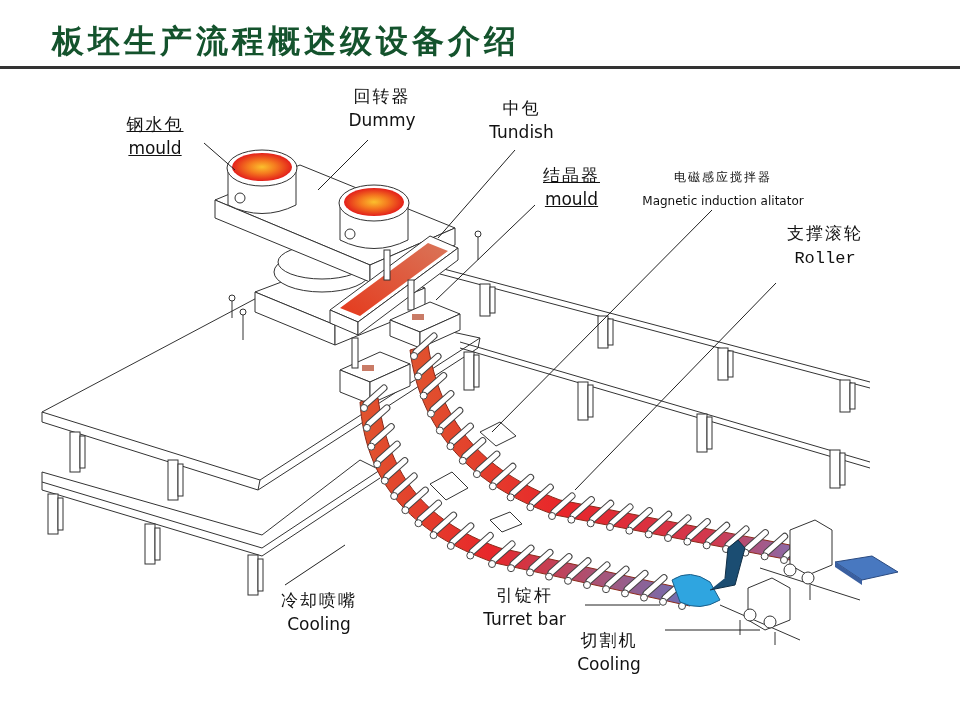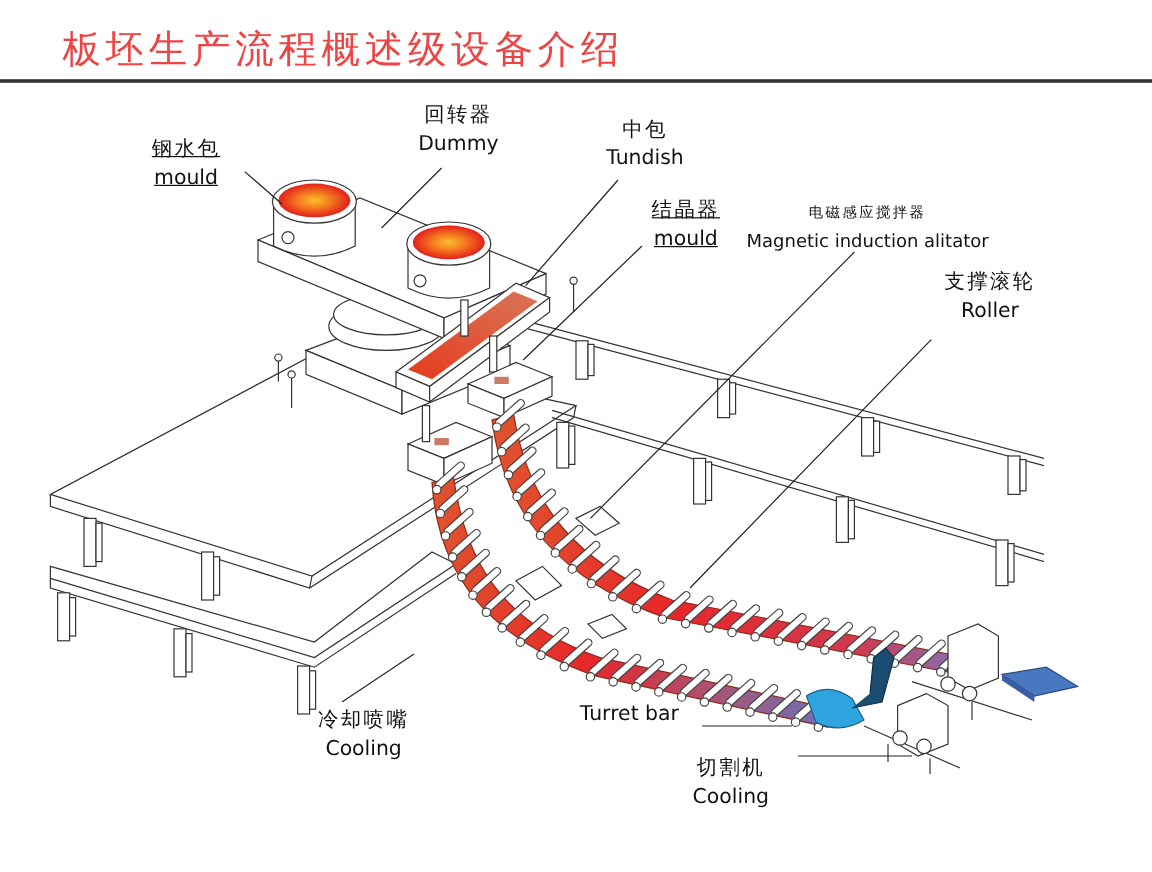--- a/index.html
+++ b/index.html
@@ -1,26 +1,26 @@
 <!DOCTYPE html>
 <html><head>
 <meta charset="utf-8">
 <style>
   html, body { margin: 0; padding: 0; background: #ffffff; }
   body { width: 960px; height: 727px; position: relative; overflow: hidden;
          font-family: "DejaVu Sans", "Liberation Sans", sans-serif; color: #111; }
   .title { position: absolute; left: 52px; top: 20px; font-size: 32px; letter-spacing: 4px;
-           font-weight: normal; color: #ef4444; white-space: nowrap; }
+           font-weight: bold; color: #14532d; white-space: nowrap; }
   .rule { position: absolute; left: 0; top: 66px; width: 960px; height: 3px; background: #333; }
   svg.scene { position: absolute; left: 0; top: 0; }
   .label { position: absolute; text-align: center; white-space: nowrap; color: #111; }
   .label .cn { font-size: 17px; letter-spacing: 2px; line-height: 24px; }
   .label .en { font-size: 17px; line-height: 24px; }
   .label.small .cn { font-size: 12px; }
-  .label.small .en { font-size: 15px; }
+  .label.small .en { font-size: 12px; }
 </style>
 </head>
 <body>
 
 <div class="title">板坯生产流程概述级设备介绍</div>
 <div class="rule"></div>
 
 <svg class="scene" width="960" height="727" viewBox="0 0 960 727">
   <defs>
     <radialGradient id="moltenGrad" cx="50%" cy="50%" r="50%">
@@ -344,39 +344,40 @@
 </svg>
 
 <div class="label" style="left:100px; top:112px; width:110px;text-decoration:underline;">
   <div class="cn">钢水包</div>
   <div class="en">mould</div>
 </div>
 <div class="label" style="left:327px; top:84px; width:110px;">
   <div class="cn">回转器</div>
   <div class="en">Dummy</div>
 </div>
-<div class="label" style="left:480px; top:96px; width:115px;">
+<div class="label" style="left:464px; top:96px; width:115px;">
   <div class="cn">中包</div>
   <div class="en">Tundish</div>
 </div>
 <div class="label" style="left:524px; top:163px; width:95px;text-decoration:underline;">
   <div class="cn">结晶器</div>
   <div class="en">mould</div>
 </div>
 <div class="label small" style="left:608px; top:165px; width:230px;">
   <div class="cn">电磁感应搅拌器</div>
   <div class="en">Magnetic induction alitator</div>
 </div>
-<div class="label" style="left:775px; top:223px; width:100px;">
+<div class="label" style="left:775px; top:223px; width:100px;font-family:Liberation Mono, monospace;">
   <div class="cn">支撑滚轮</div>
   <div class="en">Roller</div>
 </div>
-<div class="label" style="left:248px; top:588px; width:110px;">
+<div class="label" style="left:264px; top:588px; width:110px;">
   <div class="cn">冷却喷嘴</div>
   <div class="en">Cooling</div>
 </div>
 <div class="label" style="left:462px; top:583px; width:125px;">
+  <div class="cn">引锭杆</div>
   <div class="en">Turret bar</div>
 </div>
 <div class="label" style="left:564px; top:628px; width:90px;">
   <div class="cn">切割机</div>
   <div class="en">Cooling</div>
 </div>
 
 </body></html>

